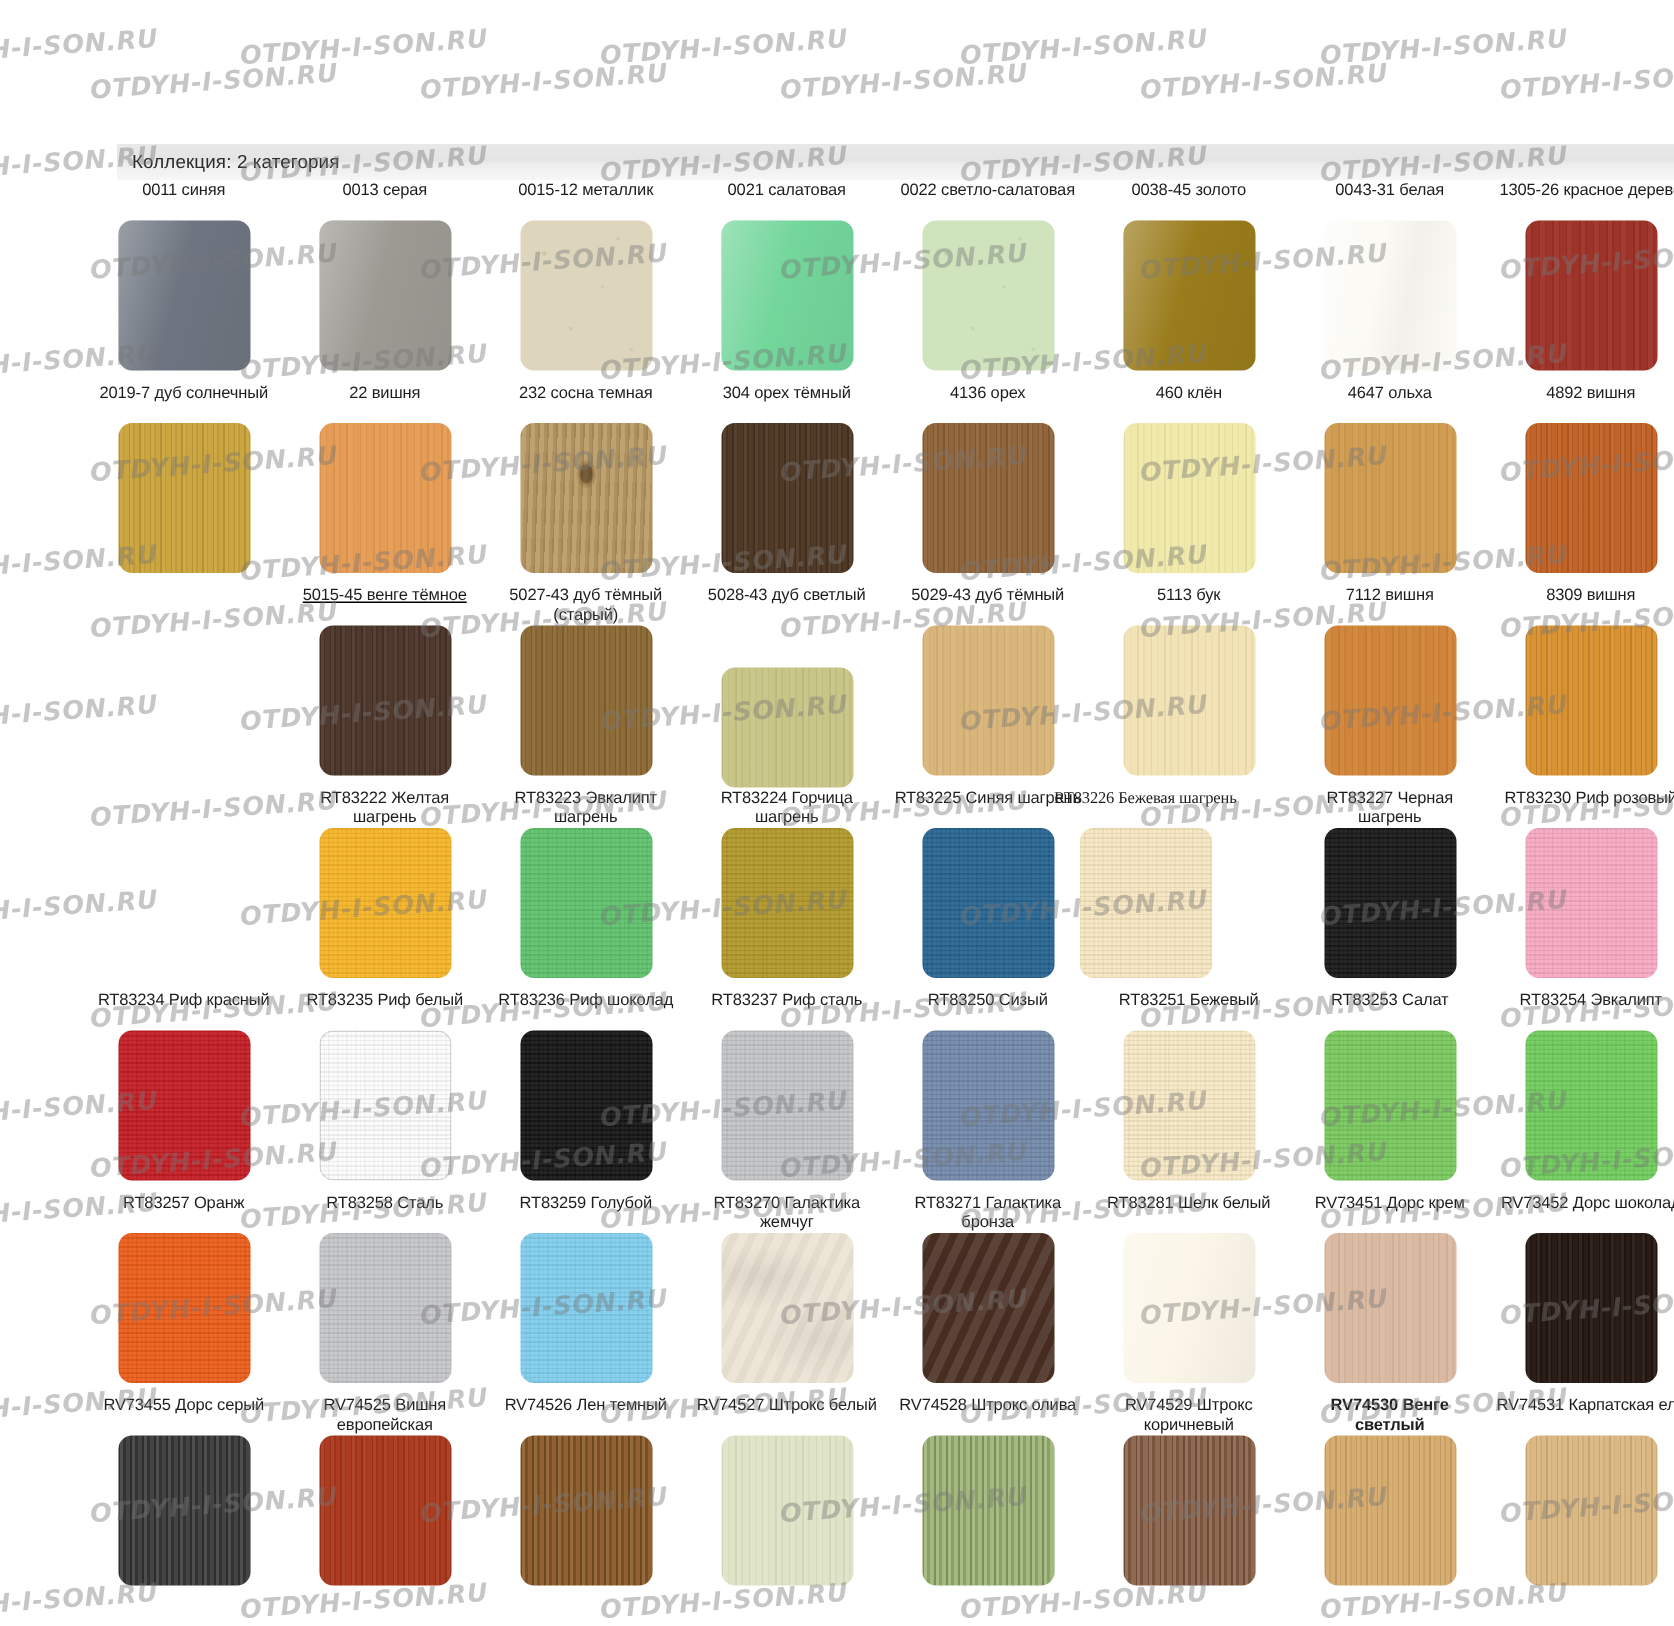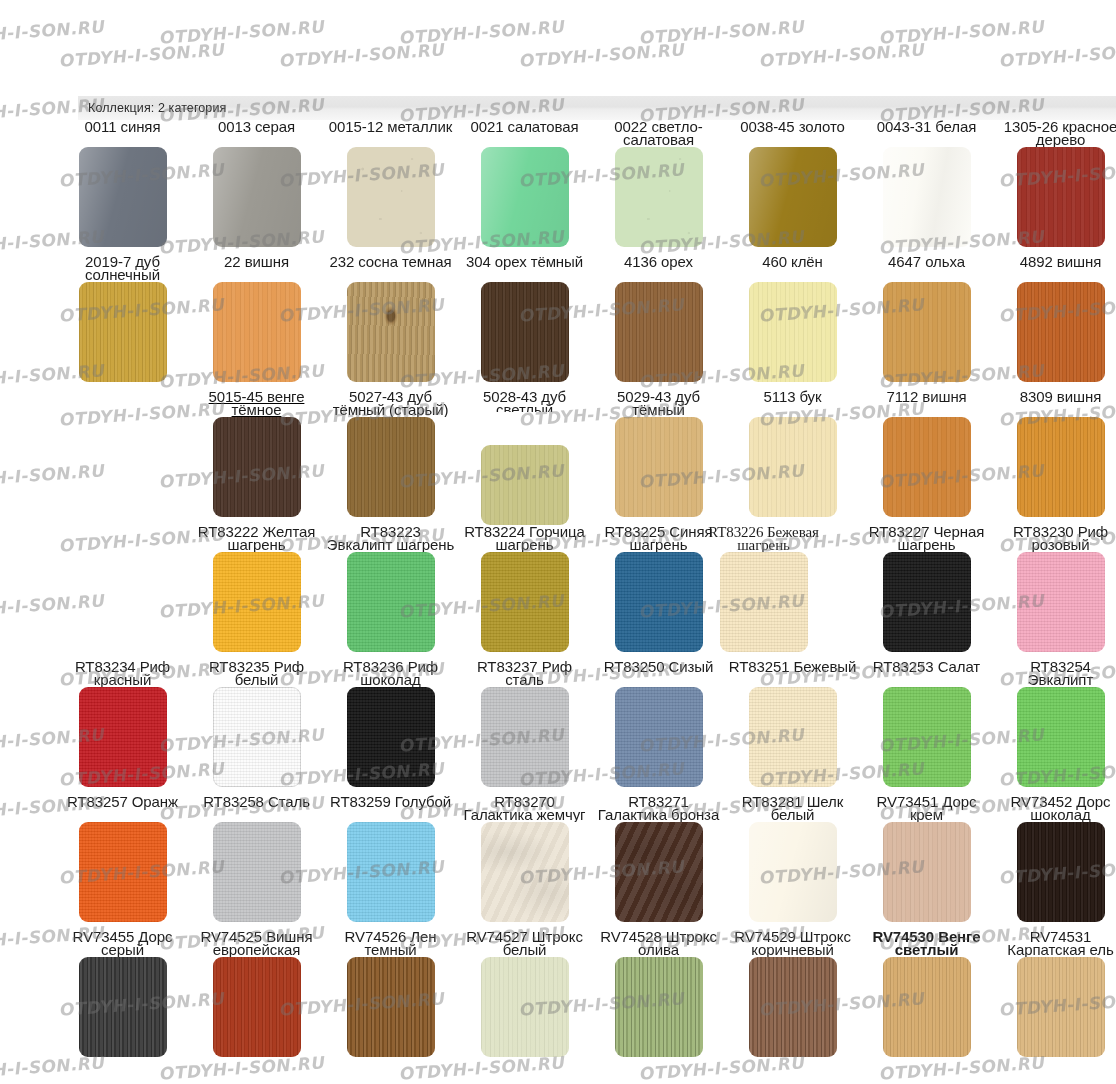--- a/index.html
+++ b/index.html
@@ -23,21 +23,21 @@
 
   
   .grid{position:absolute;left:0;top:120px;width:1116px;}
   .row{position:relative;height:135px;}
   .row.last{height:139px;}
   .cell{
     position:absolute;top:0;width:133px;height:135px;
     display:flex;flex-direction:column;align-items:center;
   }
   .cell-label{
-    width:128px;text-align:center;font-size:15px;line-height:12.5px;
+    width:128px;text-align:center;font-size:11px;line-height:12.5px;
     color:#1d1d1d;height:26px;padding-top:1px;
     overflow:hidden;letter-spacing:-0.1px;
   }
   .swatch{
     width:88px;height:100px;border-radius:9px;
     position:relative;overflow:hidden;
     background-repeat:no-repeat;
   }
   .swatch.bordered{box-shadow:inset 0 0 0 1px #dddddd;}
 

